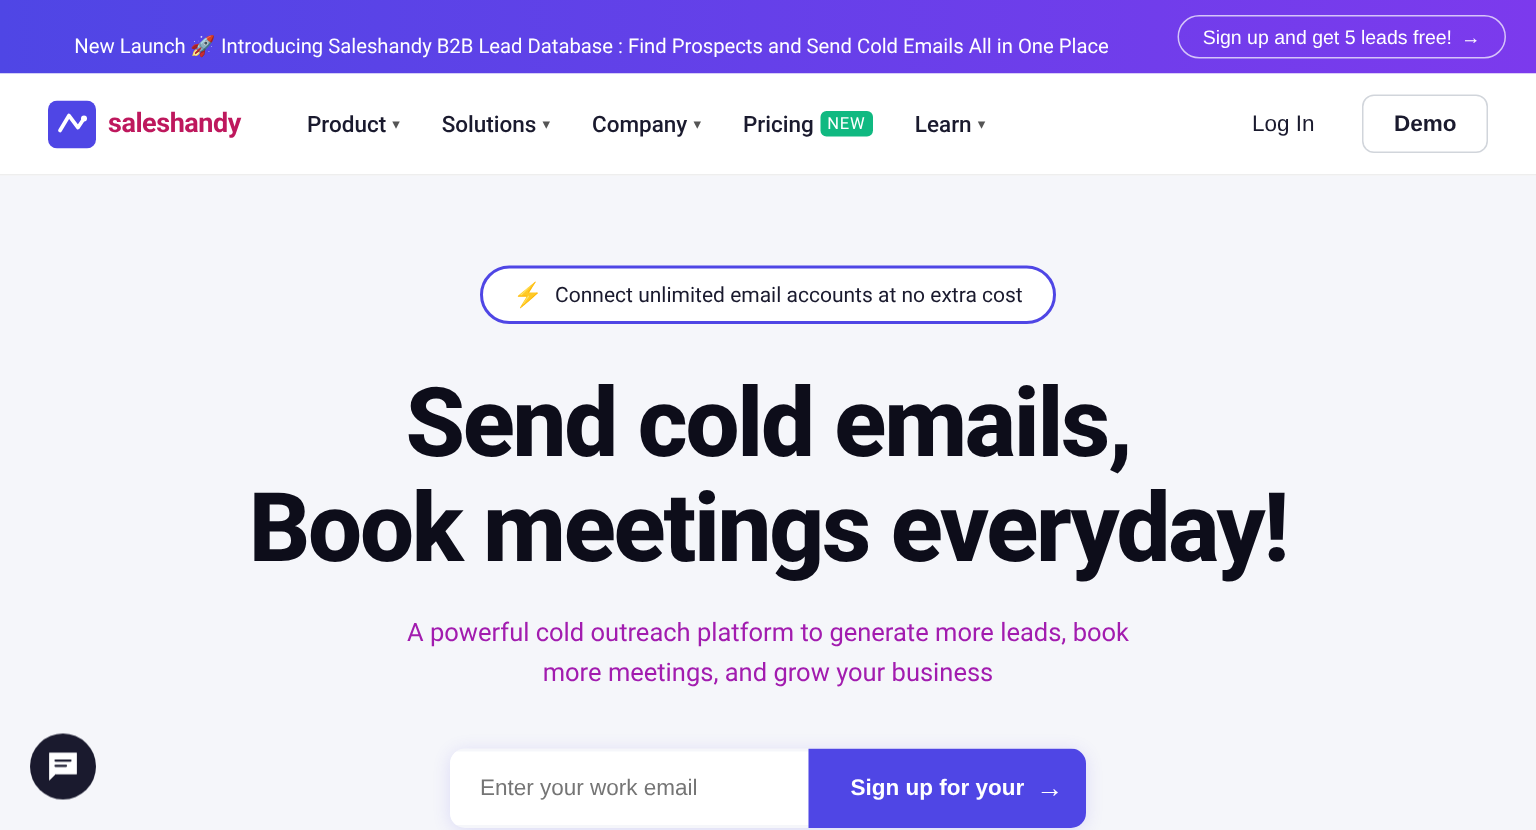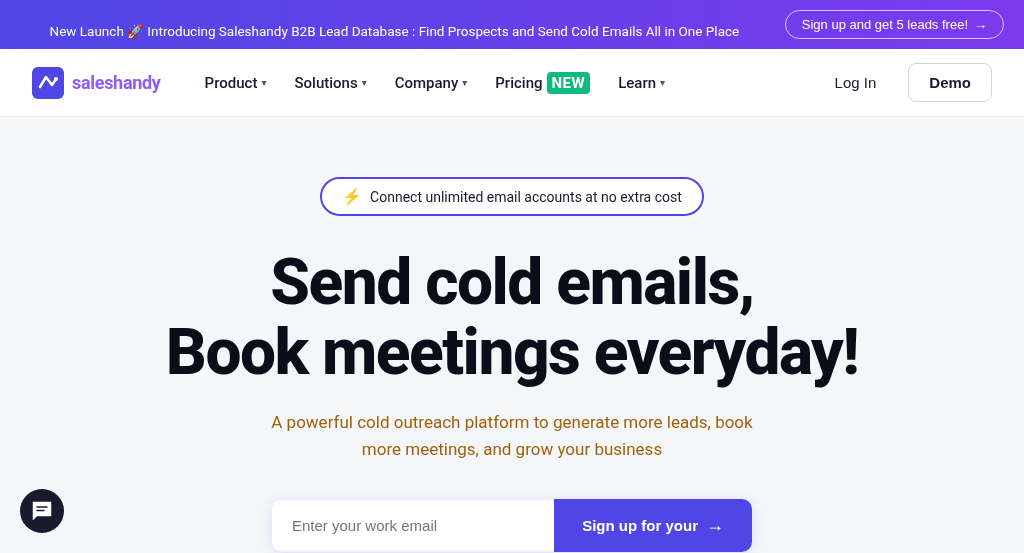--- a/index.html
+++ b/index.html
@@ -50,21 +50,21 @@
       margin-right: 32px;
       text-decoration: none;
     }
     #logo-icon {
       width: 32px;
       height: 32px;
     }
     #logo-text {
       font-size: 18px;
       font-weight: 700;
-      color: #8b5cf6;
+      color: #be185d;
       letter-spacing: -0.3px;
     }
     #nav-links {
       display: flex;
       align-items: center;
       gap: 4px;
       flex: 1;
     }
     .nav-item {
       display: flex;
@@ -78,22 +78,22 @@
       font-weight: 500;
       position: relative;
     }
     .nav-chevron {
       font-size: 10px;
       color: #555;
     }
     .nav-badge {
       background: #10b981;
       color: white;
-      font-size: 15px;
-      font-weight: 700;
+      font-size: 11px;
+      font-weight: 400;
       padding: 2px 5px;
       border-radius: 4px;
       letter-spacing: 0.5px;
     }
     #nav-actions {
       display: flex;
       align-items: center;
       gap: 20px;
     }
     .btn-login {
@@ -155,34 +155,34 @@
       font-size: 64px;
       font-weight: 800;
       color: #0d0d1a;
       line-height: 1.1;
       margin-bottom: 20px;
       letter-spacing: -1.5px;
       max-width: 800px;
     }
     #hero-subtitle {
       font-size: 17px;
-      color: #a16207;
+      color: #a21caf;
       max-width: 520px;
       line-height: 1.6;
       margin-bottom: 36px;
     }
     #hero-cta {
       display: flex;
       align-items: center;
       gap: 0;
       border-radius: 10px;
       overflow: hidden;
       box-shadow: 0 2px 12px rgba(79,70,229,0.15);
       margin-bottom: 20px;
-      width: 480px;
+      width: 424px;
     }
     #email-input {
       flex: 1;
       border: none;
       outline: none;
       padding: 16px 20px;
       font-size: 15px;
       color: #555;
       background: white;
     }

